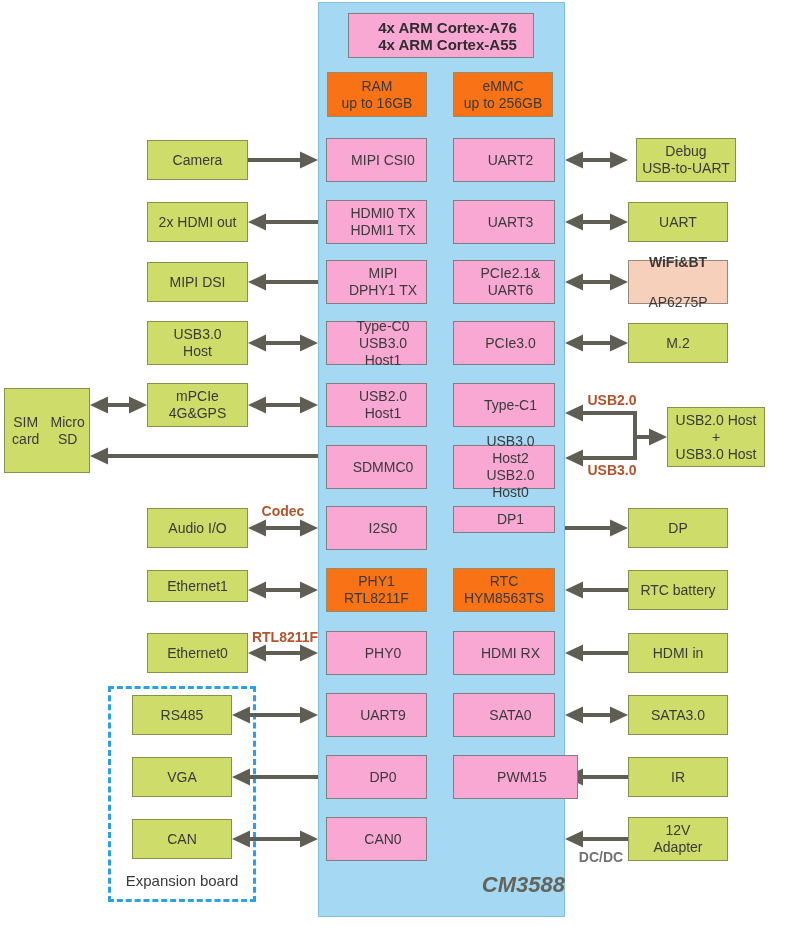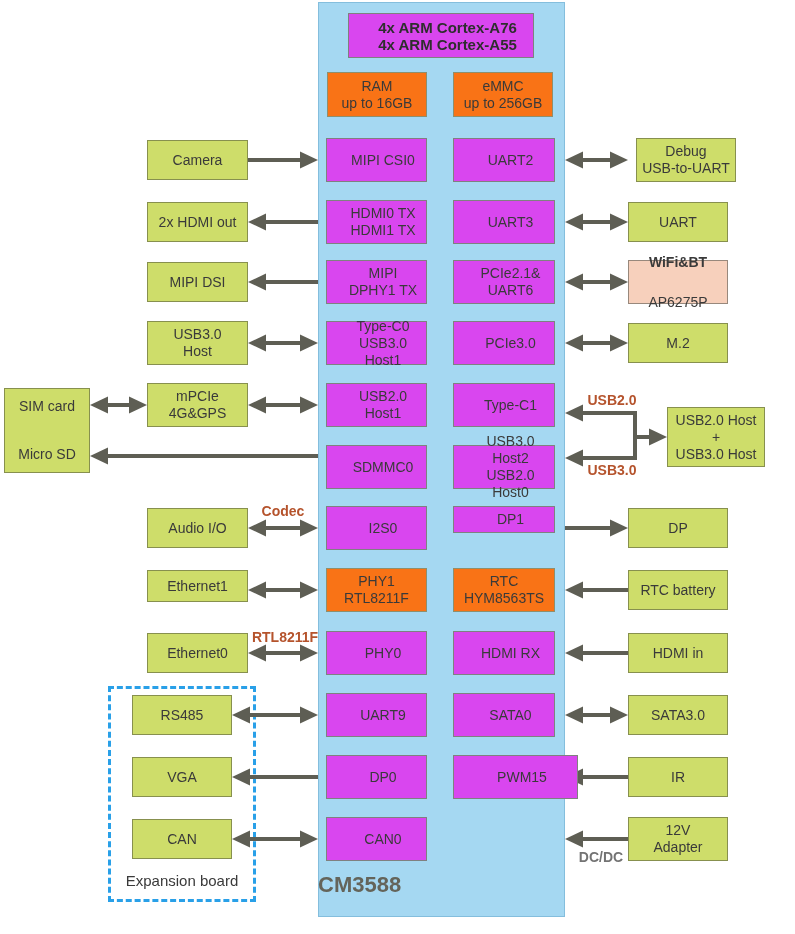--- a/index.html
+++ b/index.html
@@ -6,33 +6,33 @@
   .canvas{position:relative;width:795px;height:934px;background:#ffffff;
           font-family:"Liberation Sans",sans-serif;overflow:hidden;}
   .module{position:absolute;left:318px;top:2px;width:247px;height:915px;
           background:#a5d8f2;border:1px solid #84bedd;box-sizing:border-box;z-index:0;}
   .arrows{position:absolute;left:0;top:0;z-index:1;}
   .arrows line{stroke:#5e5e54;stroke-width:4;}
   .arrows polygon{fill:#5e5e54;stroke:none;}
   .box{position:absolute;display:flex;align-items:center;justify-content:center;
        text-align:center;white-space:pre-line;font-size:14px;line-height:17px;
        color:#3a3a3a;border:1px solid #808080;box-sizing:border-box;z-index:2;}
-  .white{background:#d946ef;padding-left:13px;}
+  .white{background:#f9a8d4;padding-left:13px;}
   .green{background:#cedd6a;border-color:#87904e;}
   .yellow{background:#f97316;border-color:#8f8f6d;}
   .pink{background:#f7d0bc;border-color:#98887c;}
   .bold{font-weight:bold;}
   .cpu{font-size:15px;font-weight:bold;color:#2e2e2e;}
   .col{flex-direction:column;gap:23px;}
-  .sim-sd{flex-direction:column;justify-content:space-between;padding:9px 0;}
+  .sim-sd{justify-content:space-between;padding:23px 0;}
   .bus-label{position:absolute;font-weight:bold;font-size:14px;color:#b5532c;
              text-align:center;z-index:3;}
   .dcdc{color:#737373;}
-  .cm-label{position:absolute;left:318px;top:872px;width:247px;text-align:left;
-            font-weight:bold;font-size:22px;color:#64645a;z-index:2;}
+  .cm-label{position:absolute;left:318px;top:872px;width:247px;text-align:right;
+            font-weight:bold;font-size:22px;color:#64645a;z-index:2;font-style:italic;}
   .expansion-box{position:absolute;left:108px;top:686px;width:148px;height:216px;
                  border:3px dashed #29a0e8;box-sizing:border-box;z-index:1;}
   .expansion-label{position:absolute;left:100px;top:872px;width:164px;text-align:center;
                    font-size:15px;color:#3a3a3a;z-index:2;}
 </style>
 </head>
 <body>
 
 <div class="canvas">
 

